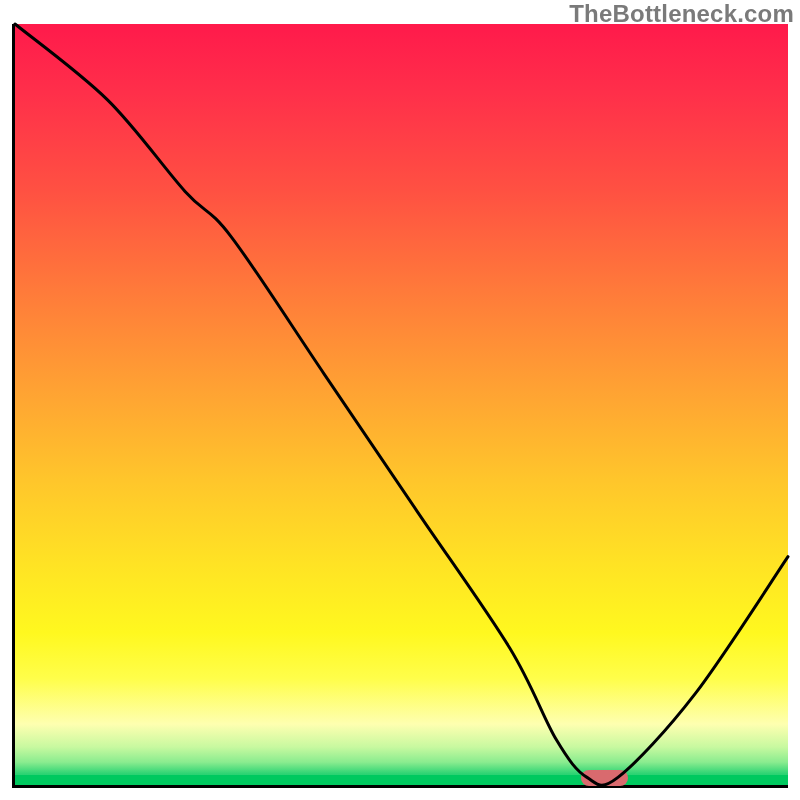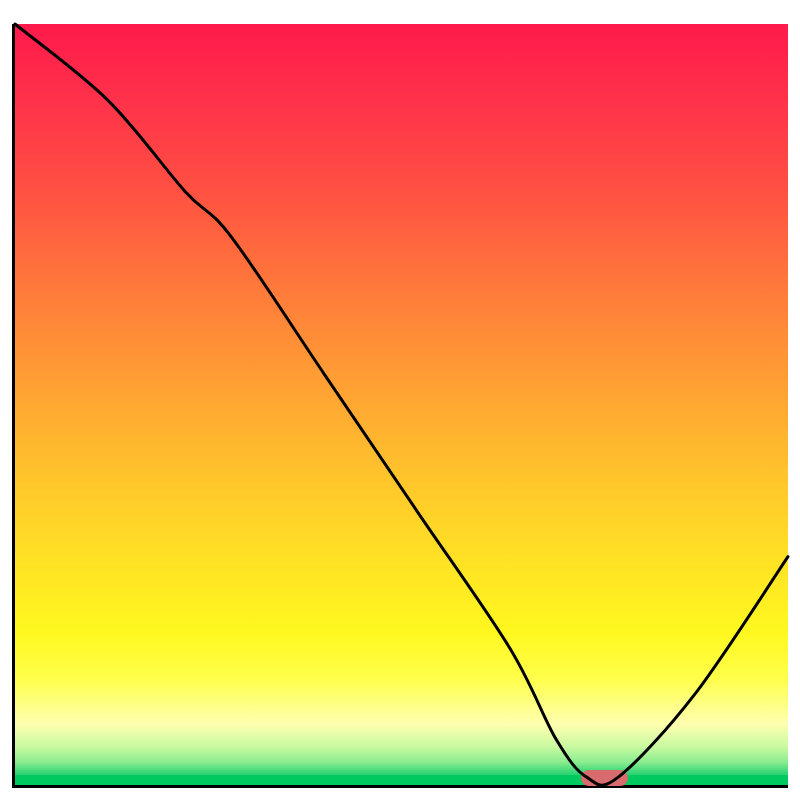--- a/index.html
+++ b/index.html
@@ -76,20 +76,21 @@
     stroke: #000;
     stroke-width: 3;
     stroke-linejoin: round;
     stroke-linecap: round;
   }
 </style>
 </head>
 <body>
 
 <div class="canvas">
+  <div class="watermark">TheBottleneck.com</div>
 
   <div class="plot">
     <div class="gradient"></div>
     <div class="green-strip"></div>
 
     <div class="marker" id="marker" style="width: 46.56px; left: 566.48px;"></div>
 
     <svg class="curve" viewBox="0 0 776 761" preserveAspectRatio="none">
       <path id="curve-path" d="M 0 0 C 15.519999999999998 12.683333333333337, 64.66666666666666 48.1966666666667, 93.11999999999999 76.10000000000002 C 121.57333333333332 104.00333333333334, 150.02666666666667 144.58999999999995, 170.72 167.41999999999996 C 191.41333333333333 190.24999999999997, 194.00000000000003 182.64000000000004, 217.28000000000003 213.08000000000004 C 240.56000000000003 243.52000000000004, 279.36 304.4, 310.40000000000003 350.05999999999995 C 341.44000000000005 395.7199999999999, 372.48 441.38, 403.52000000000004 487.04 C 434.56000000000006 532.7, 473.36 585.97, 496.64 624.02 C 519.92 662.0699999999999, 530.2666666666667 693.7783333333334, 543.1999999999999 715.34 C 556.1333333333332 736.9016666666666, 563.8933333333333 747.0483333333333, 574.24 753.39 C 584.5866666666667 759.7316666666667, 587.1733333333333 767.3416666666667, 605.28 753.39 C 623.3866666666667 739.4383333333333, 654.4266666666666 706.4616666666667, 682.88 669.6800000000001 C 711.3333333333334 632.8983333333334, 760.48 555.5300000000001, 776 532.7"></path>
     </svg>

